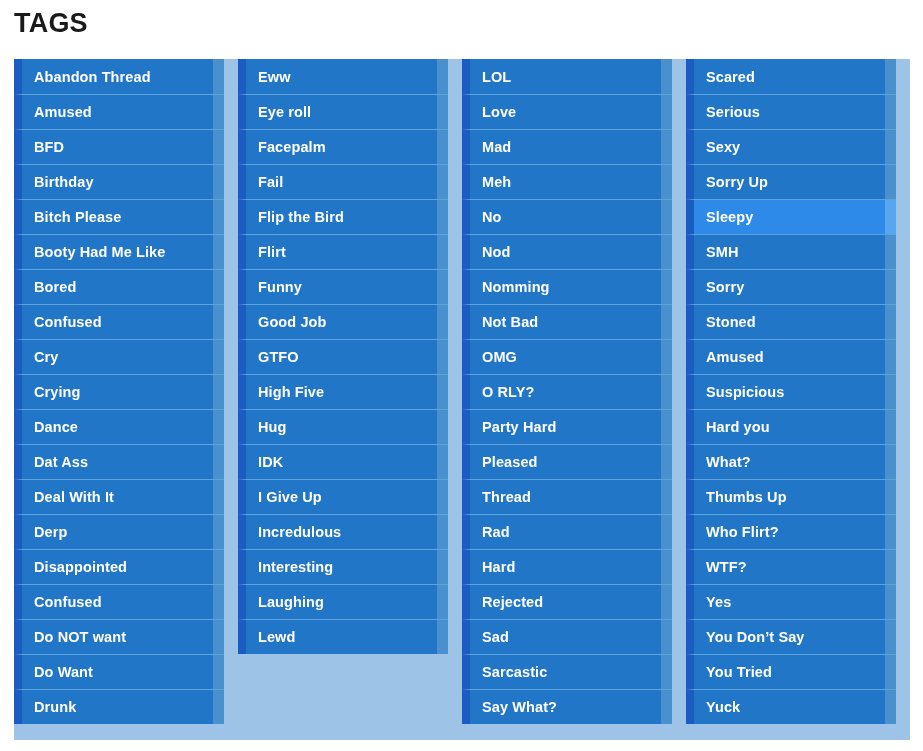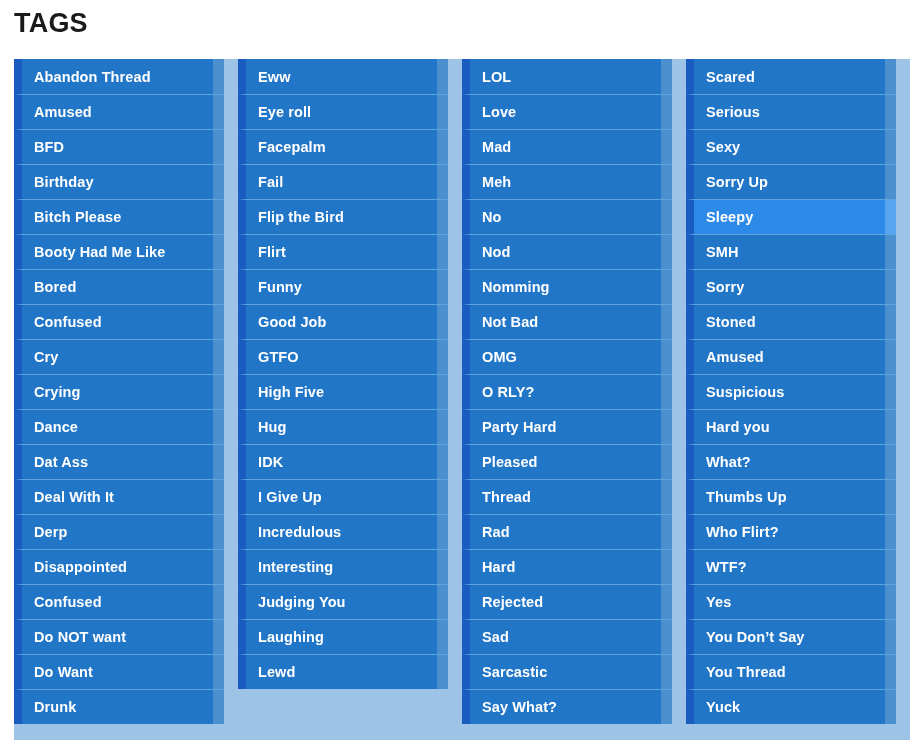--- a/index.html
+++ b/index.html
@@ -198,23 +198,20 @@
       <div class="tag-item">
         <span class="tag-label">I Give Up</span>
       </div>
       <div class="tag-item">
         <span class="tag-label">Incredulous</span>
       </div>
       <div class="tag-item">
         <span class="tag-label">Interesting</span>
       </div>
       <div class="tag-item">
-        <span class="tag-label">Judging You</span>
-      </div>
-      <div class="tag-item">
         <span class="tag-label">Laughing</span>
       </div>
       <div class="tag-item">
         <span class="tag-label">Lewd</span>
       </div>
     </div>
     <div class="tag-column">
       <div class="tag-item">
         <span class="tag-label">LOL</span>
       </div>
@@ -319,19 +316,19 @@
       <div class="tag-item">
         <span class="tag-label">WTF?</span>
       </div>
       <div class="tag-item">
         <span class="tag-label">Yes</span>
       </div>
       <div class="tag-item">
         <span class="tag-label">You Don’t Say</span>
       </div>
       <div class="tag-item">
-        <span class="tag-label">You Thread</span>
+        <span class="tag-label">You Tried</span>
       </div>
       <div class="tag-item">
         <span class="tag-label">Yuck</span>
       </div>
     </div>
   </div>
 
 </body></html>

